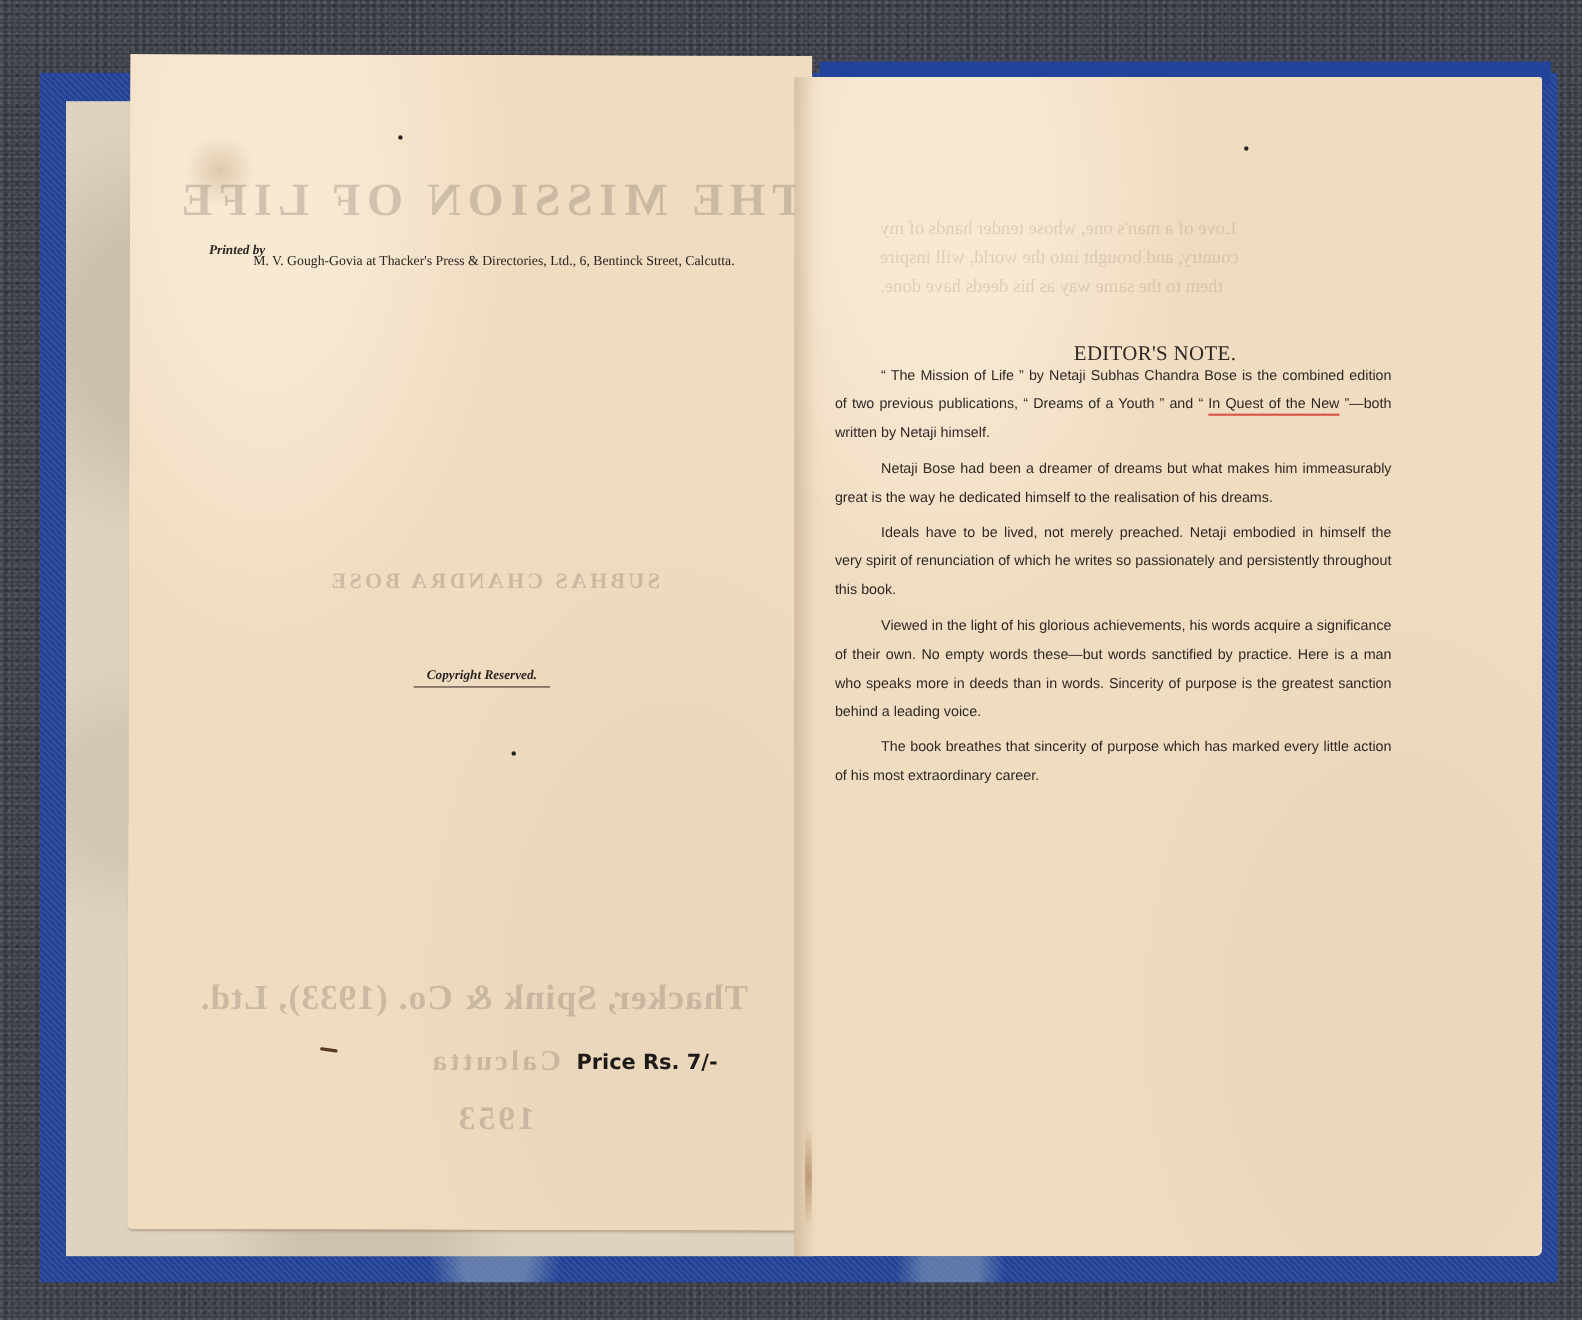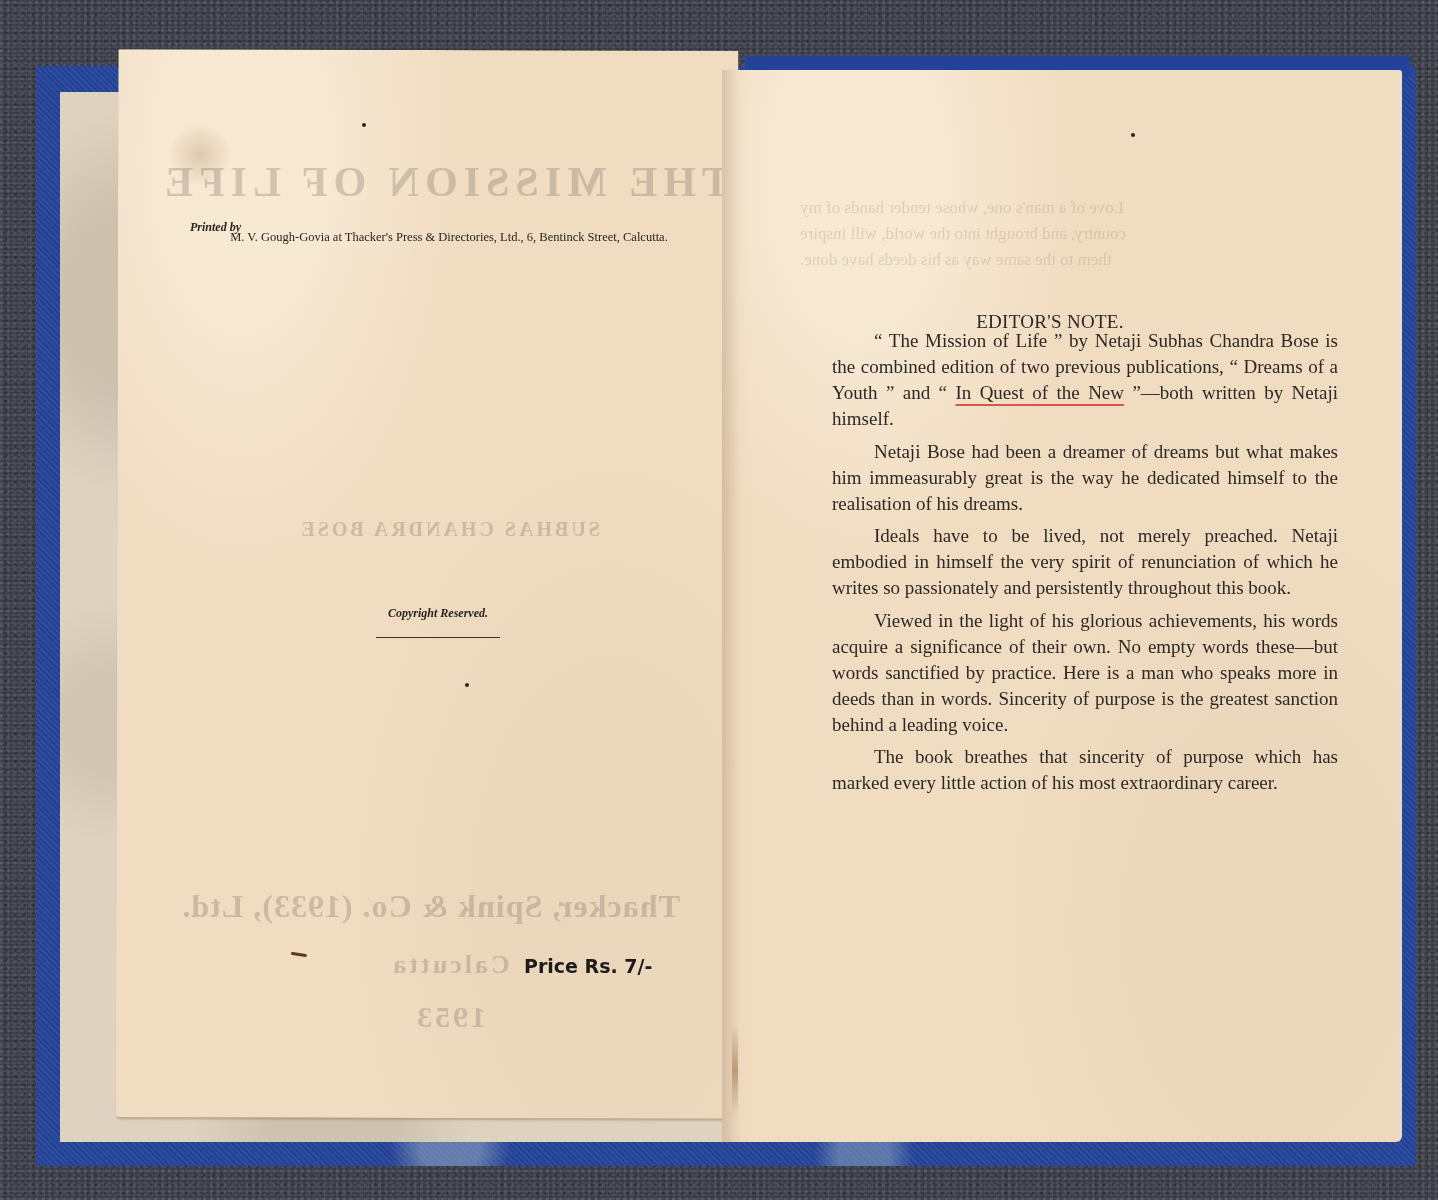--- a/index.html
+++ b/index.html
@@ -82,35 +82,35 @@
       font-size: 12px; color: #2a2420;
     }
     .printer-line {
       position: absolute; left: 213px; top: 228px; width: 472px;
       font-family: "Liberation Serif", serif; font-size: 12.5px; color: #2a2420;
       text-align: justify; text-align-last: center; line-height: 19px;
     }
     .copyright {
       position: absolute; left: 376px; top: 606px; width: 124px; text-align: center;
       font-family: "Liberation Serif", serif; font-style: italic; font-weight: bold;
-      font-size: 12px; color: #2a2420; border-bottom: 1.5px solid #3a3028; padding-bottom: 16px;
+      font-size: 12px; color: #2a2420; border-bottom: 1.5px solid #3a3028; padding-bottom: 3px;
     }
     .price {
       position: absolute; left: 524px; top: 955px; font-family: "DejaVu Sans", sans-serif;
       font-weight: bold; font-size: 19px; color: #1e1a18;
     }
     .dot { position: absolute; width: 4px; height: 4px; border-radius: 50%; background: #2a2420; }
     .mark { position: absolute; width: 16px; height: 3px; background: #5a3a22; border-radius: 2px; transform: rotate(8deg); }
     .editor-heading {
       position: absolute; left: 800px; top: 283px; width: 500px; text-align: center;
       font-family: "Liberation Serif", serif; font-size: 19px; color: #2e2824; letter-spacing: 0.3px; margin-top: 28px;
     }
     .note-body {
-      position: absolute; left: 832px; top: 328px; width: 506px;
-      font-family: Liberation Serif, serif; font-size: 19px; line-height: 26px; color: #2e2824;
+      position: absolute; left: 759px; top: 328px; width: 506px;
+      font-family: Liberation Sans, sans-serif; font-size: 13px; line-height: 26px; color: #2e2824;
     }
     .note-body p { margin: 0 0 6.5px 0; text-align: justify; text-indent: 42px; }
     .red-underline {
       text-decoration: underline; text-decoration-color: #d9574a; text-decoration-thickness: 2px;
       text-underline-offset: 5px;
     }
     .scuff { position: absolute; width: 6px; height: 90px; left: 732px; top: 1025px;
       background: linear-gradient(180deg, transparent, rgba(150,100,60,0.5), transparent); }
   </style>
 </head>

